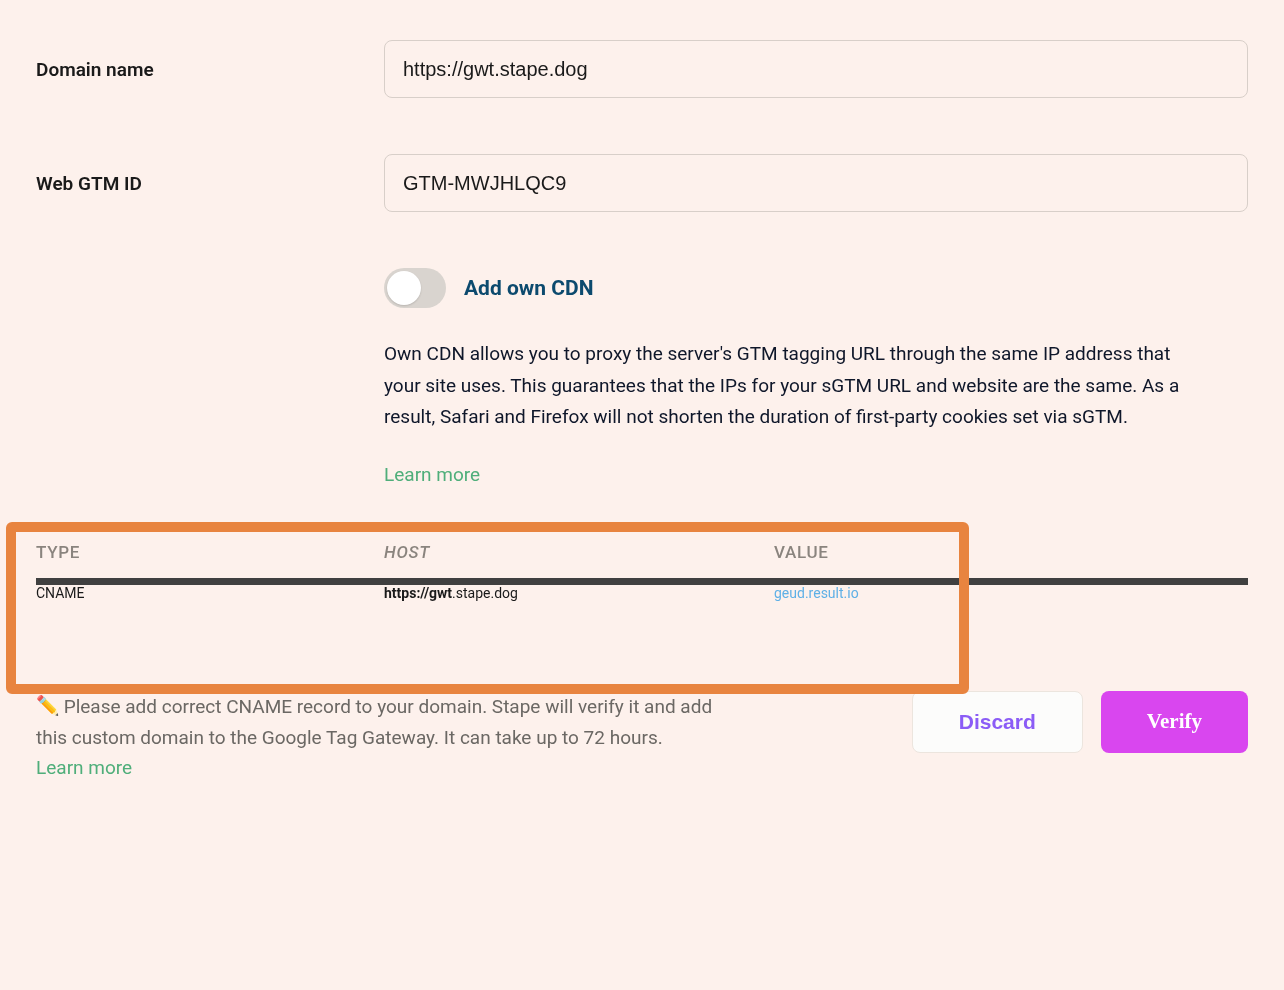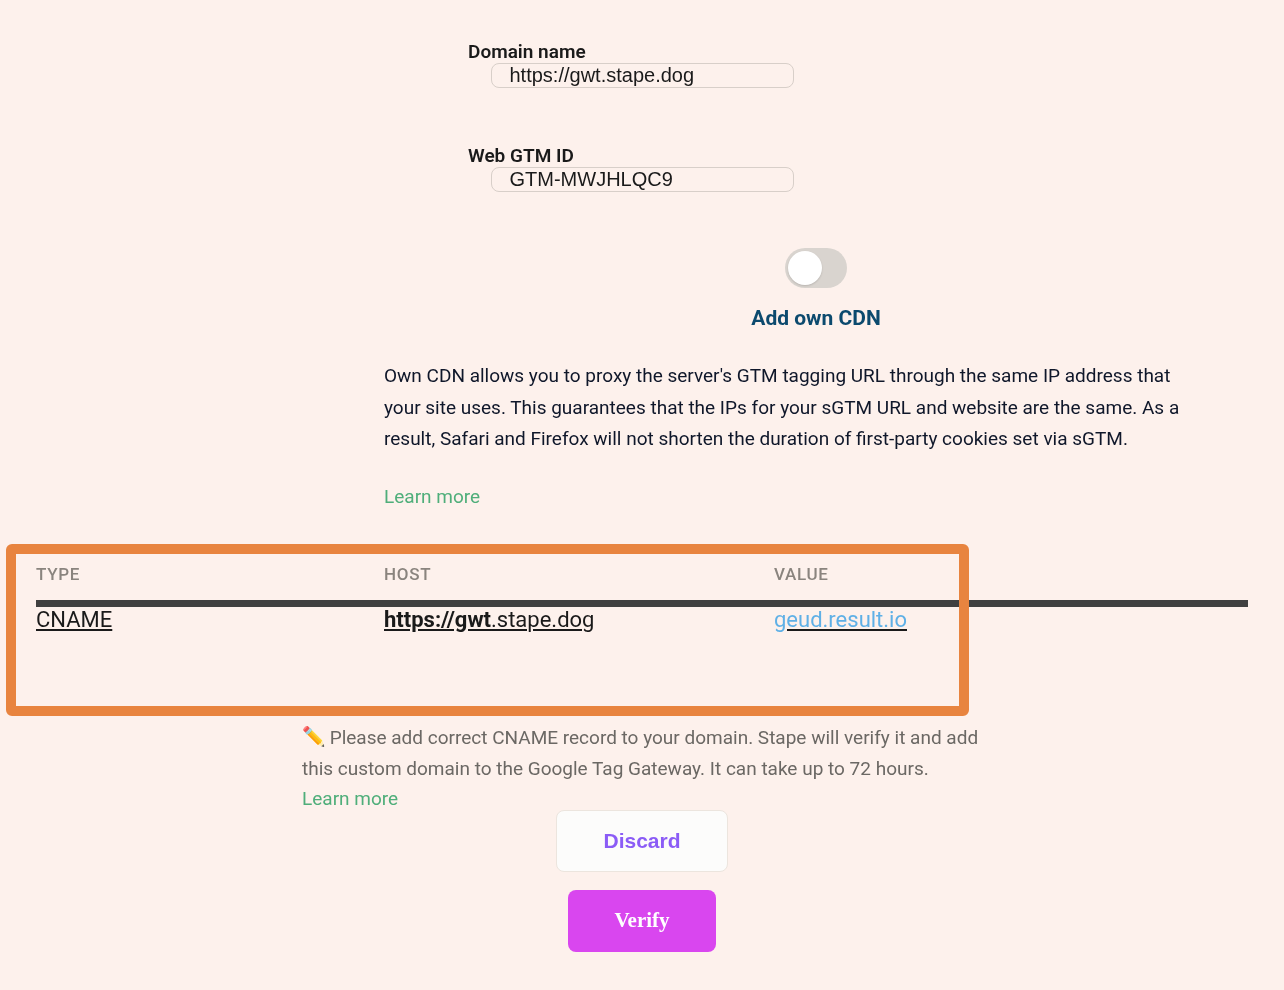--- a/index.html
+++ b/index.html
@@ -1,19 +1,18 @@
 <!DOCTYPE html>
 <html><head>
   <meta charset="utf-8">
   <style>
     * {
       box-sizing: border-box;
       margin: 0;
       padding: 0;
-      flex-direction: column;
     }
     body {
       font-family: -apple-system, BlinkMacSystemFont, "Segoe UI", Roboto, Helvetica, Arial, sans-serif;
       background: #fdf1ec;
       width: 1284px;
       height: 990px;
       padding: 40px 36px;
       color: #1a1a1a;
       position: relative;
     }
@@ -108,38 +107,37 @@
     .dns-table th {
       text-align: left;
       font-size: 17px;
       font-weight: 500;
       letter-spacing: 0.7px;
       color: #8a847e;
       padding-bottom: 16px;
       border-bottom: 7px solid #404040;
     }
     .dns-table td {
-      font-size: 22px;
-      color: #1a1a1a;
-      text-decoration: underline;
+      font-size: 14px;
+      color: #1a1a1a;
     }
     .col-type { width: 348px; }
-    .col-host { width: 390px; }
+    .col-host { width: 390px; font-style: italic; }
     .col-value { }
     .host-bold {
       font-weight: 700;
     }
     .value-link {
       color: #5fb0e6;
       cursor: pointer;
     }
     .footer-note {
       margin-top: 90px;
       display: flex;
-      align-items: center;
+      align-items: flex-start;
       justify-content: space-between;
     }
     .note-text {
       max-width: 680px;
       font-size: 19px;
       line-height: 1.66;
       color: #6b6864;
     }
     .pencil-icon {
       display: inline-block;

